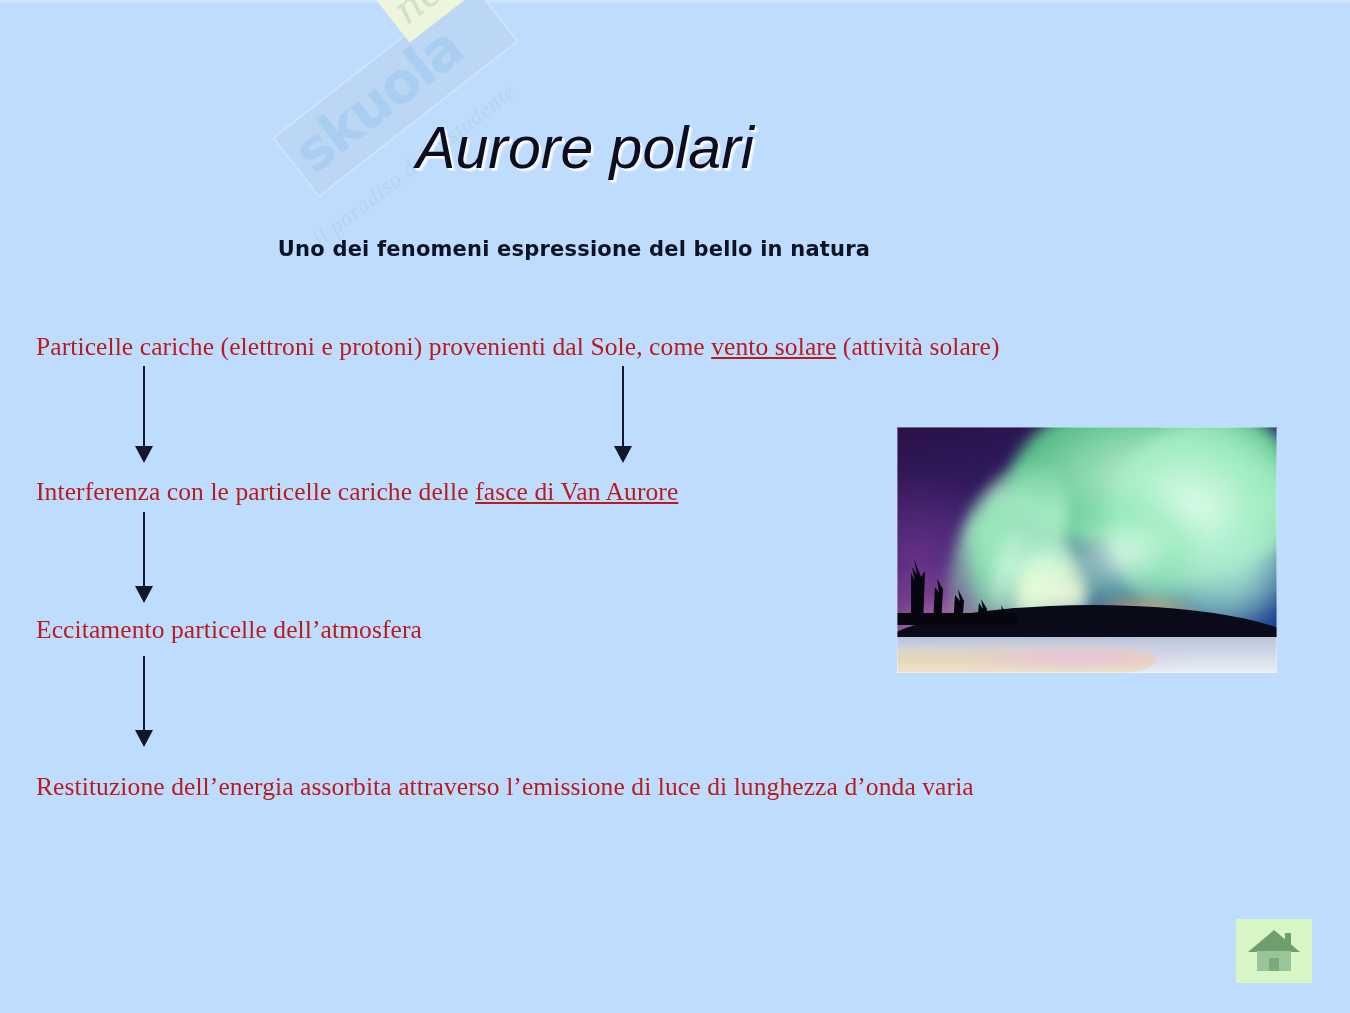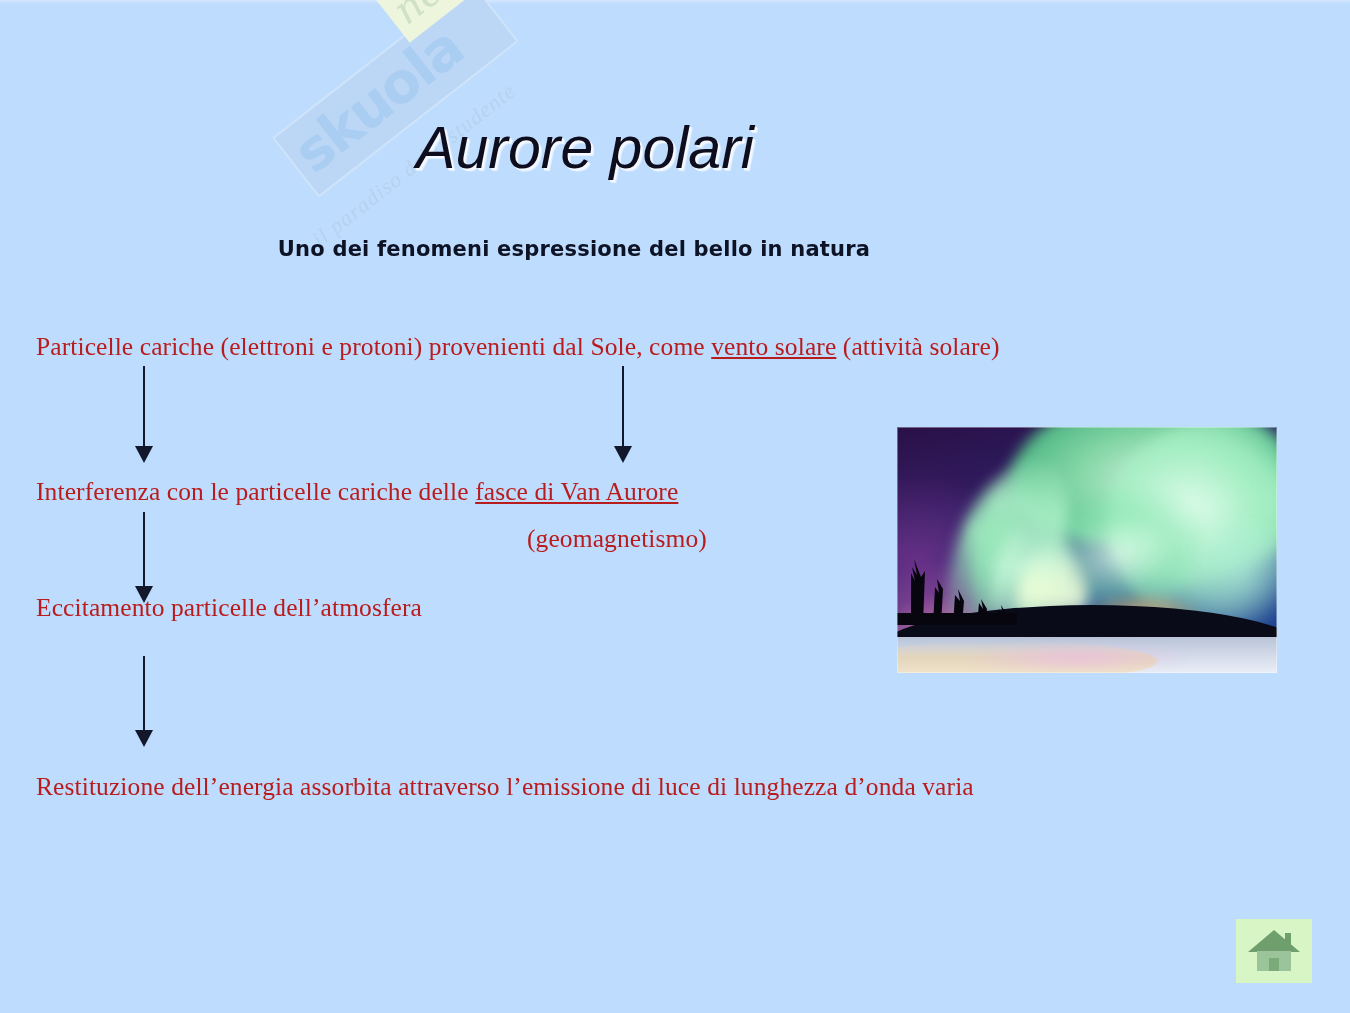--- a/index.html
+++ b/index.html
@@ -124,21 +124,21 @@
     font-size: 25.5px;
     color: #b91c1c;
     white-space: nowrap;
     letter-spacing: 0.1px;
   }
   .ul { text-decoration: underline; }
 
   #line1 { left: 36px;  top: 332px; }
   #line2 { left: 36px;  top: 477px; }
   #line3 { left: 527px; top: 524px; }
-  #line4 { left: 36px;  top: 593px; }
+  #line4 { left: 36px;  top: 615px; }
   #line5 { left: 36px;  top: 772px; }
 
   
   .arrow {
     position: absolute;
     width: 26px;
   }
   .arrow .shaft {
     position: absolute;
     left: 12px;
@@ -323,21 +323,20 @@
     </div>
   </div>
 
   <div id="title">Aurore polari</div>
   <div id="subtitle">Uno dei fenomeni espressione del bello in natura</div>
 
   <div class="body-line" id="line1"><span>Particelle cariche (elettroni e protoni) provenienti dal Sole, come </span><span class="ul">vento solare</span><span>  (attività solare)</span></div>
 
   <div class="body-line" id="line2"><span>Interferenza con le particelle cariche delle </span><span class="ul">fasce di Van Aurore</span></div>
 
-  <div class="body-line" id="line3">(geomagnetismo)</div>
 
   <div class="body-line" id="line4">Eccitamento particelle dell’atmosfera</div>
 
   <div class="body-line" id="line5">Restituzione dell’energia assorbita attraverso l’emissione di luce di lunghezza d’onda varia</div>
 
   <div class="arrow" id="arrow1">
     <div class="shaft"></div>
     <div class="head"></div>
   </div>
   <div class="arrow" id="arrow2">

